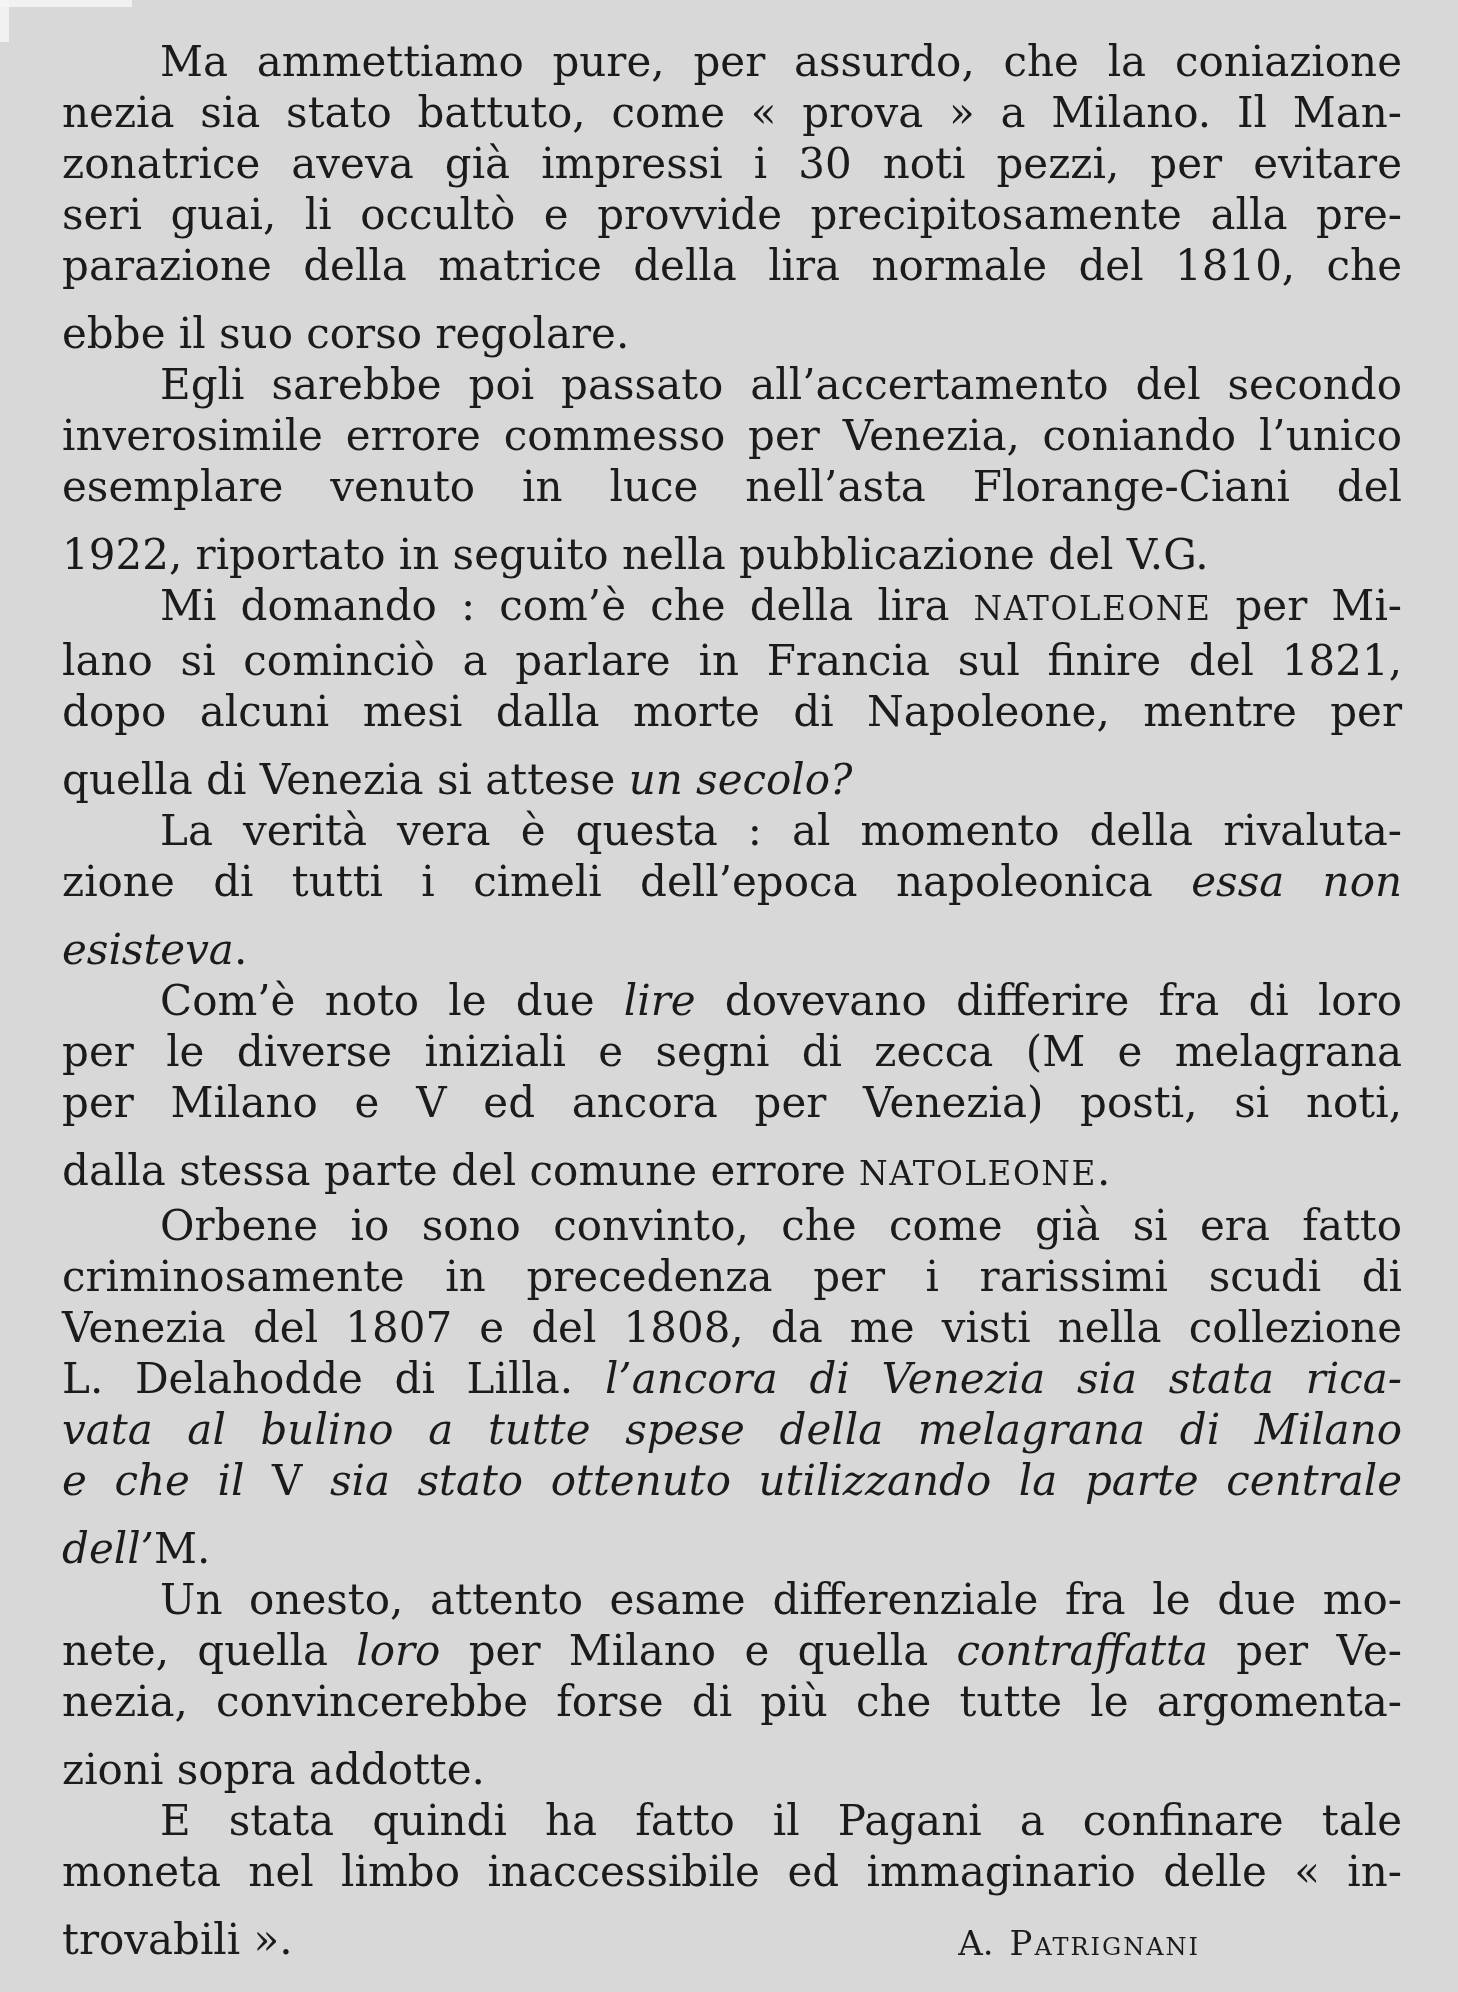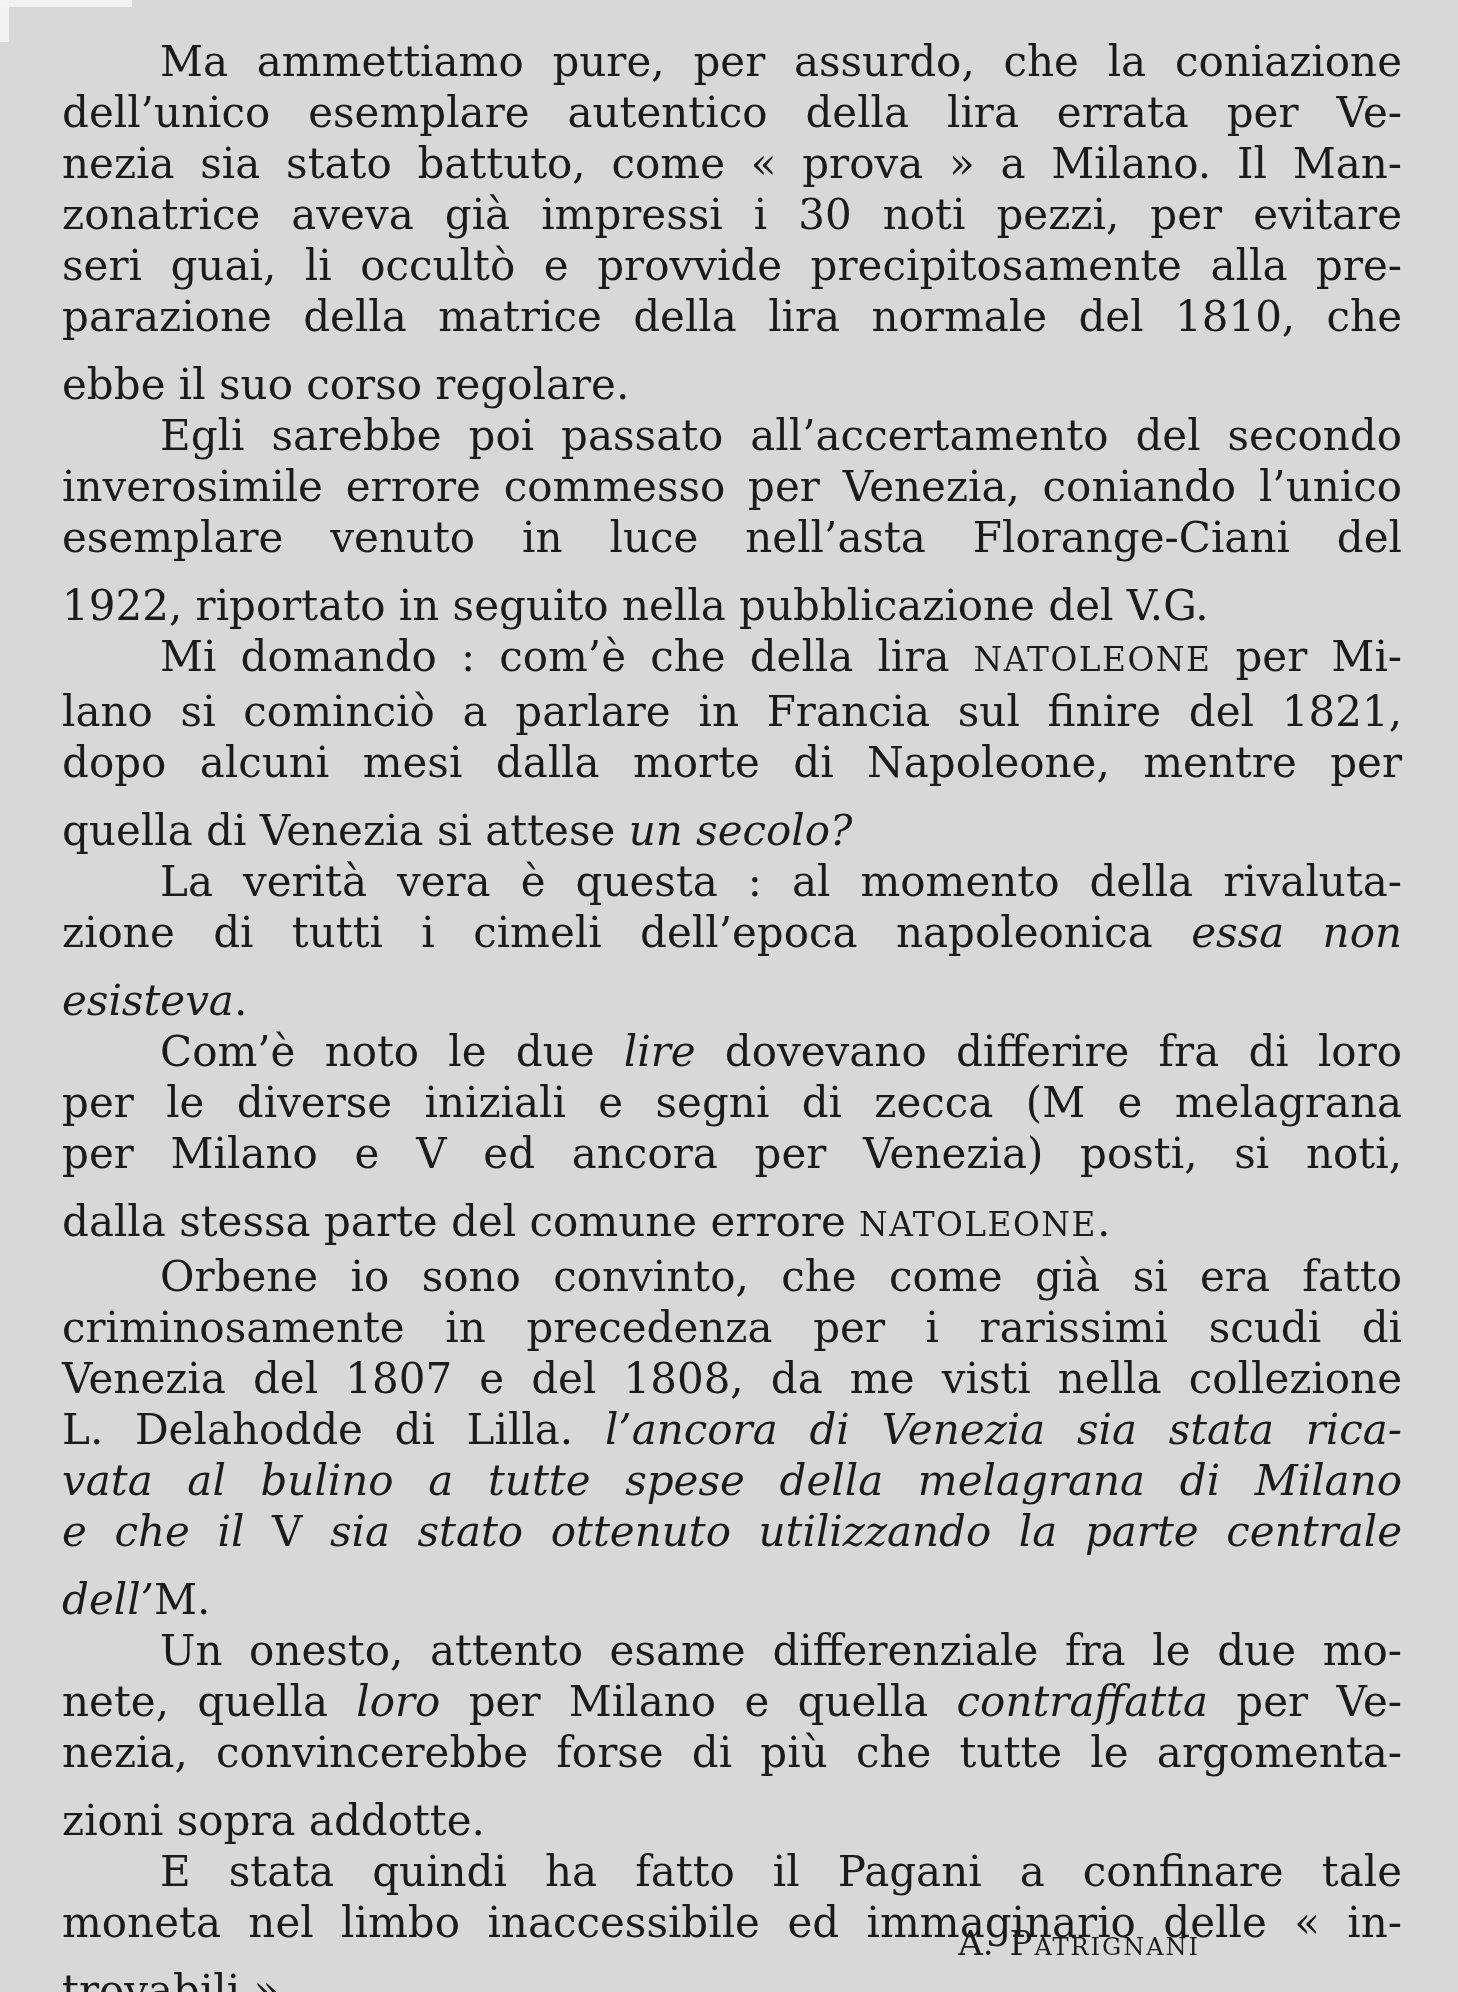--- a/index.html
+++ b/index.html
@@ -46,21 +46,20 @@
 </head>
 <body>
 
 <div class="page">
   <div class="scan-artifact-top"></div>
   <div class="scan-artifact-left"></div>
 
   <div class="text-block">
       <div class="para">
         <div class="line indent"><span class="seg">Ma ammettiamo pure, per assurdo, che la coniazione</span></div>
-        <div class="line"><span class="seg">dell’unico esemplare autentico della lira errata per Ve-</span></div>
         <div class="line"><span class="seg">nezia sia stato battuto, come « prova » a Milano. Il Man-</span></div>
         <div class="line"><span class="seg">zonatrice aveva già impressi i 30 noti pezzi, per evitare</span></div>
         <div class="line"><span class="seg">seri guai, li occultò e provvide precipitosamente alla pre-</span></div>
         <div class="line"><span class="seg">parazione della matrice della lira normale del 1810, che</span></div>
         <div class="line pl"><span class="seg">ebbe il suo corso regolare.</span></div>
       </div>
       <div class="para">
         <div class="line indent"><span class="seg">Egli sarebbe poi passato all’accertamento del secondo</span></div>
         <div class="line"><span class="seg">inverosimile errore commesso per Venezia, coniando l’unico</span></div>
         <div class="line"><span class="seg">esemplare venuto in luce nell’asta Florange-Ciani del</span></div>

